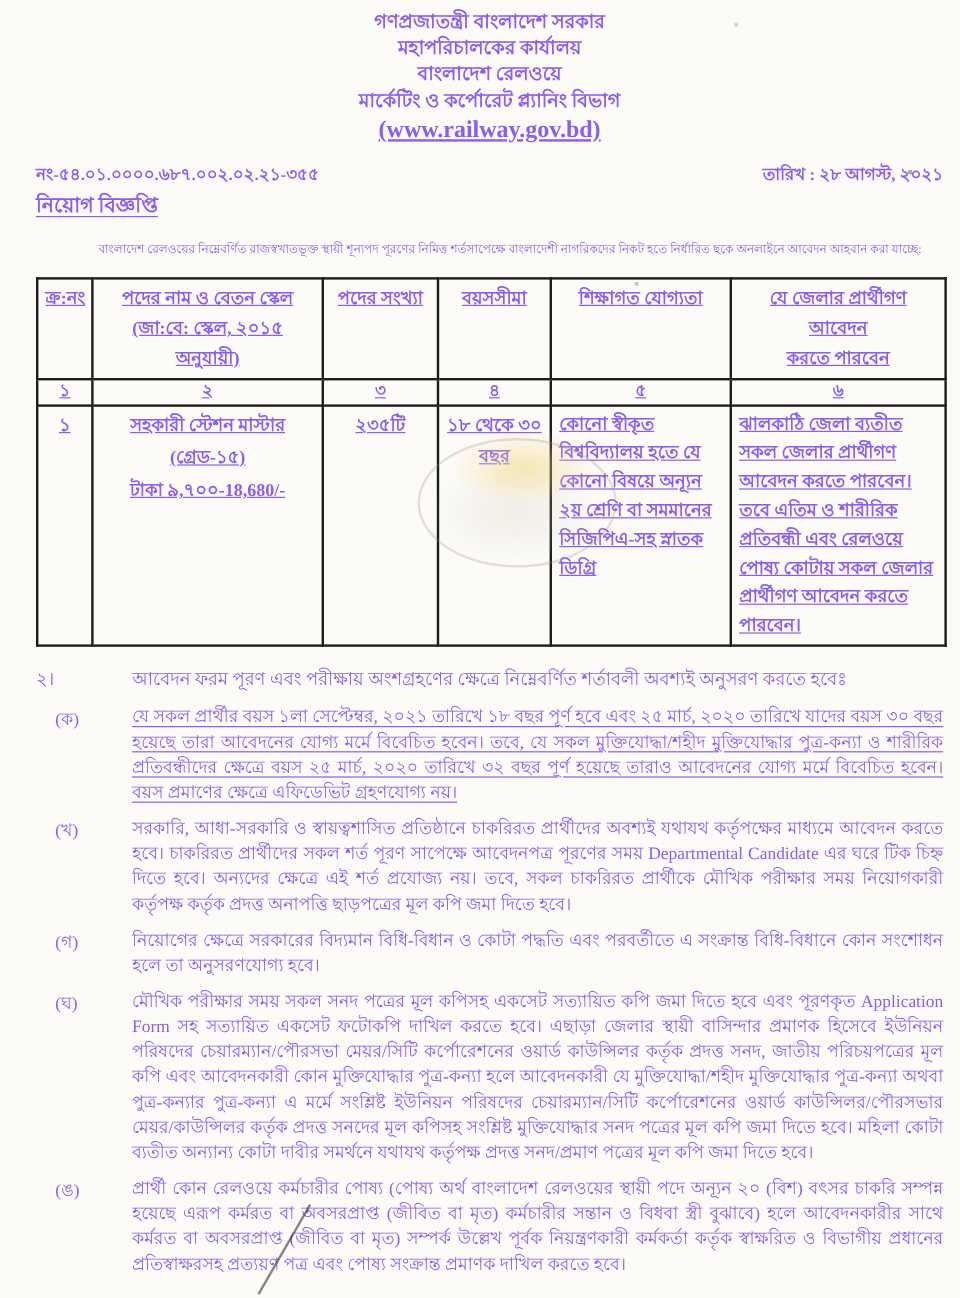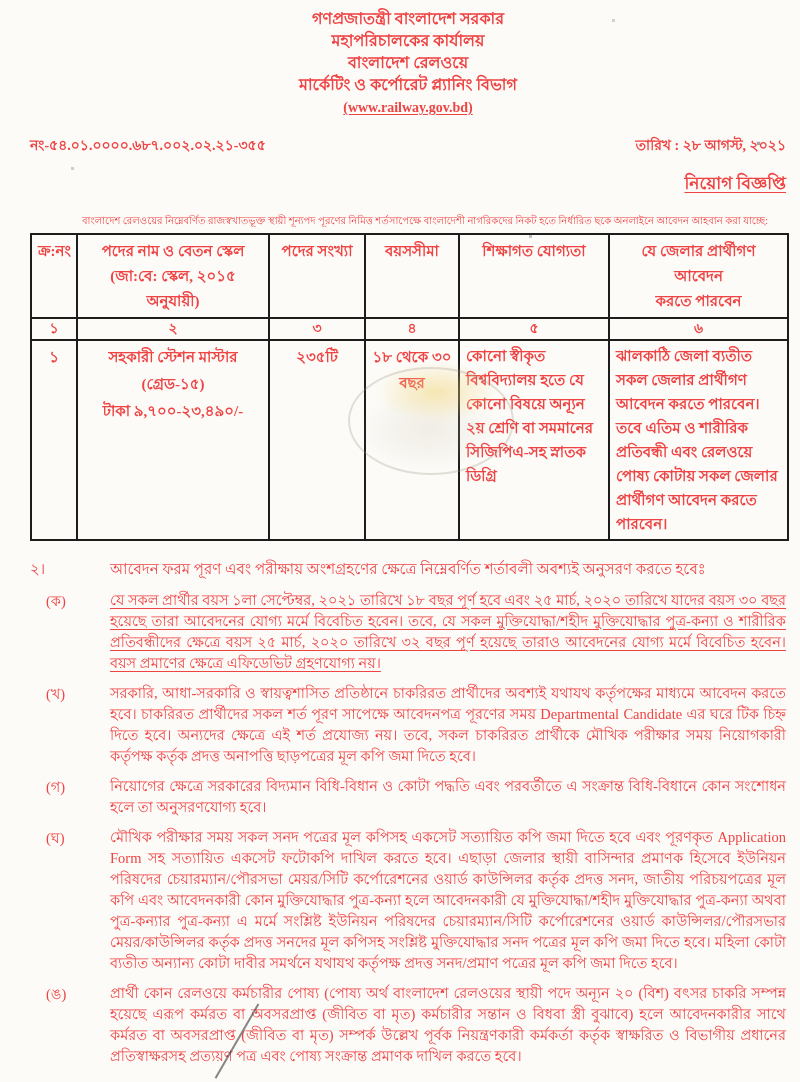--- a/index.html
+++ b/index.html
@@ -1,49 +1,49 @@
 <!DOCTYPE html>
 <html><head>
 <meta charset="utf-8">
 <style>
   html,body{margin:0;padding:0;background:#e8e8e8;}
   .page{
     position:relative;
     width:800px;height:1082px;
     margin:0 auto;
     background:#fcfbf8;
-    color:#ef4444;
+    color:#8b5cf6;
     font-family:"Liberation Serif","DejaVu Serif",serif;
     overflow:hidden;
     box-sizing:border-box;
     padding:8px 14px 0 30px;
   }
   
   .letterhead{text-align:center;font-weight:700;}
   .letterhead .h-line{font-size:16px;line-height:22px;}
-  .website{text-align:center;font-size:14px;font-weight:700;line-height:24px;}
+  .website{text-align:center;font-size:20px;font-weight:700;line-height:24px;}
   .website span{text-decoration:underline;text-underline-offset:2px;}
   
   .meta-row{
     display:flex;justify-content:space-between;align-items:center;
     margin-top:14px;font-size:14px;font-weight:700;gap:23px;
   }
   
-  .title-wrap{text-align:right;margin-top:12px;}
+  .title-wrap{text-align:left;}
   .doc-title{
     font-size:17px;font-weight:700;
     text-decoration:underline;text-underline-offset:3px;
   }
   
   .intro{
     margin:10px 0 0 0;font-size:10px;line-height:25px;
     text-align:justify;text-indent:52px;
   }
   
-  .table-wrap{position:relative;}
+  .table-wrap{position:relative;margin-top:10px;text-decoration:underline;}
   table.vacancy{
     border-collapse:collapse;width:757px;table-layout:fixed;
     font-weight:700;
   }
   table.vacancy th,table.vacancy td{
     border:2px solid #1d1d1d;
     padding:3px 6px;
     vertical-align:top;
     font-size:15px;
   }
@@ -161,21 +161,21 @@
           <td>৫</td>
           <td>৬</td>
         </tr>
       </thead>
       <tbody>
         <tr class="datarow">
           <td class="cell-center">১</td>
           <td>
             <div class="post-line">সহকারী স্টেশন মাস্টার</div>
             <div class="post-line">(গ্রেড-১৫)</div>
-            <div class="post-line">টাকা ৯,৭০০-২৩,৪৯০/-</div>
+            <div class="post-line">টাকা ৯,৭০০-18,680/-</div>
           </td>
           <td class="cell-center">২৩৫টি</td>
           <td class="cell-center">১৮ থেকে ৩০ বছর</td>
           <td class="cell-left">কোনো স্বীকৃত বিশ্ববিদ্যালয় হতে যে কোনো বিষয়ে অন্যূন ২য় শ্রেণি বা সমমানের সিজিপিএ-সহ স্নাতক ডিগ্রি</td>
           <td class="cell-left">ঝালকাঠি জেলা ব্যতীত সকল জেলার প্রার্থীগণ আবেদন করতে পারবেন। তবে এতিম ও শারীরিক প্রতিবন্ধী এবং রেলওয়ে পোষ্য কোটায় সকল জেলার প্রার্থীগণ আবেদন করতে পারবেন।</td>
         </tr>
       </tbody>
     </table>
   </div>
 

